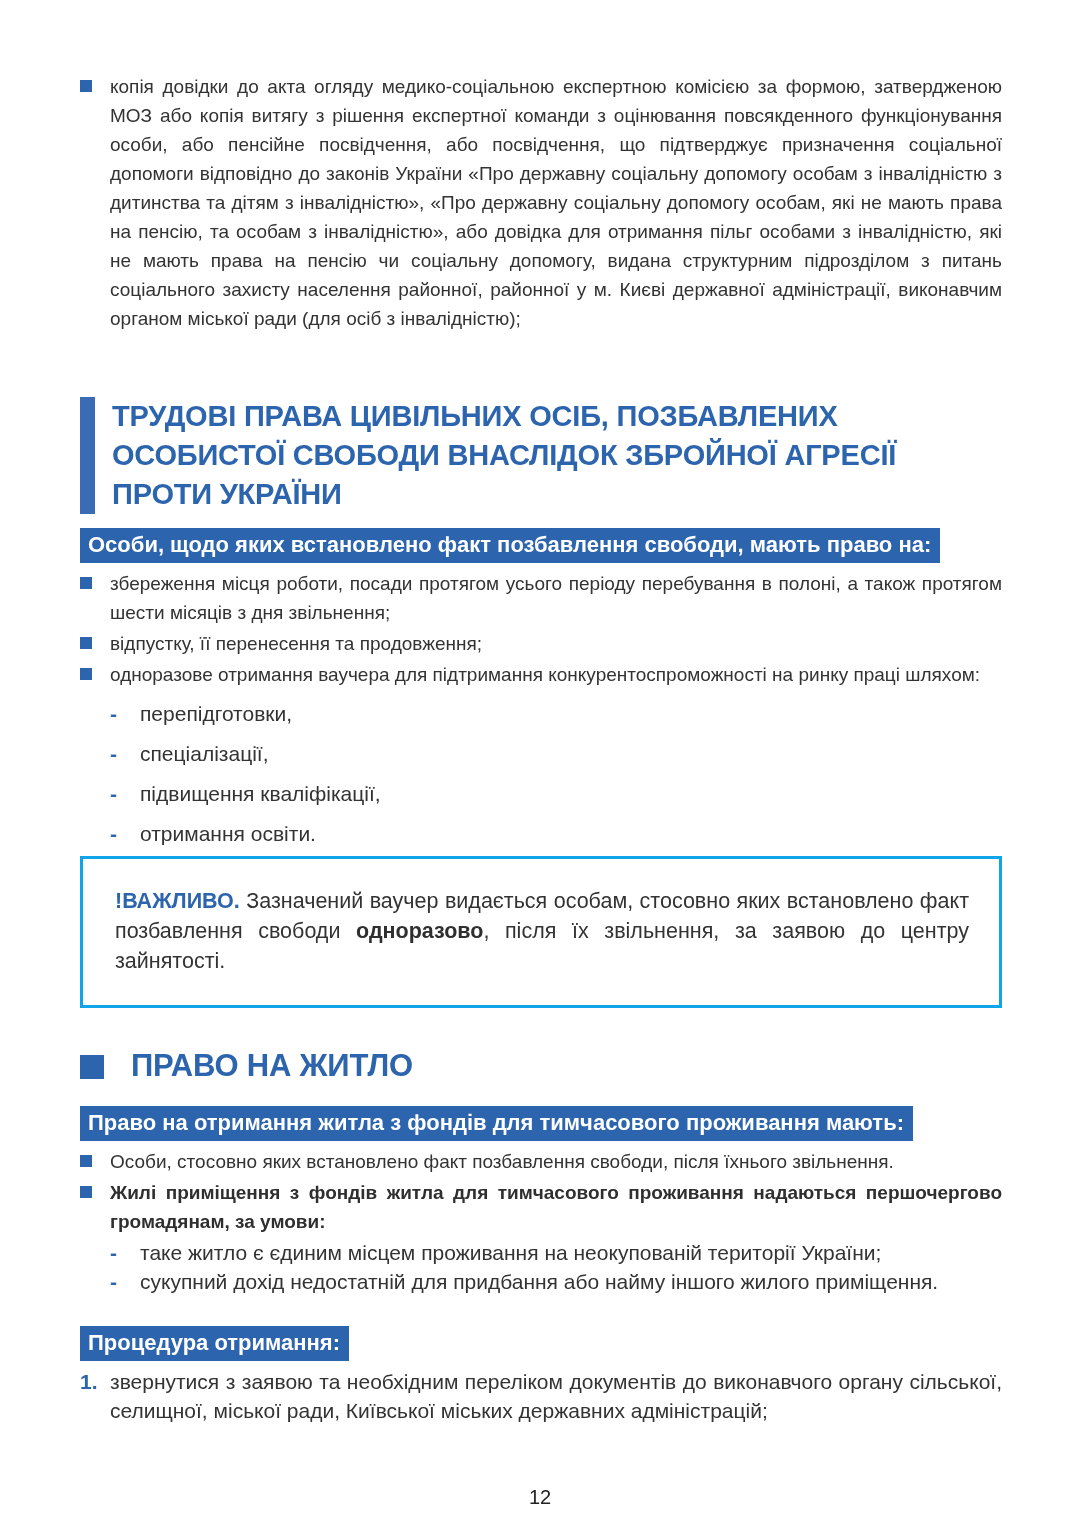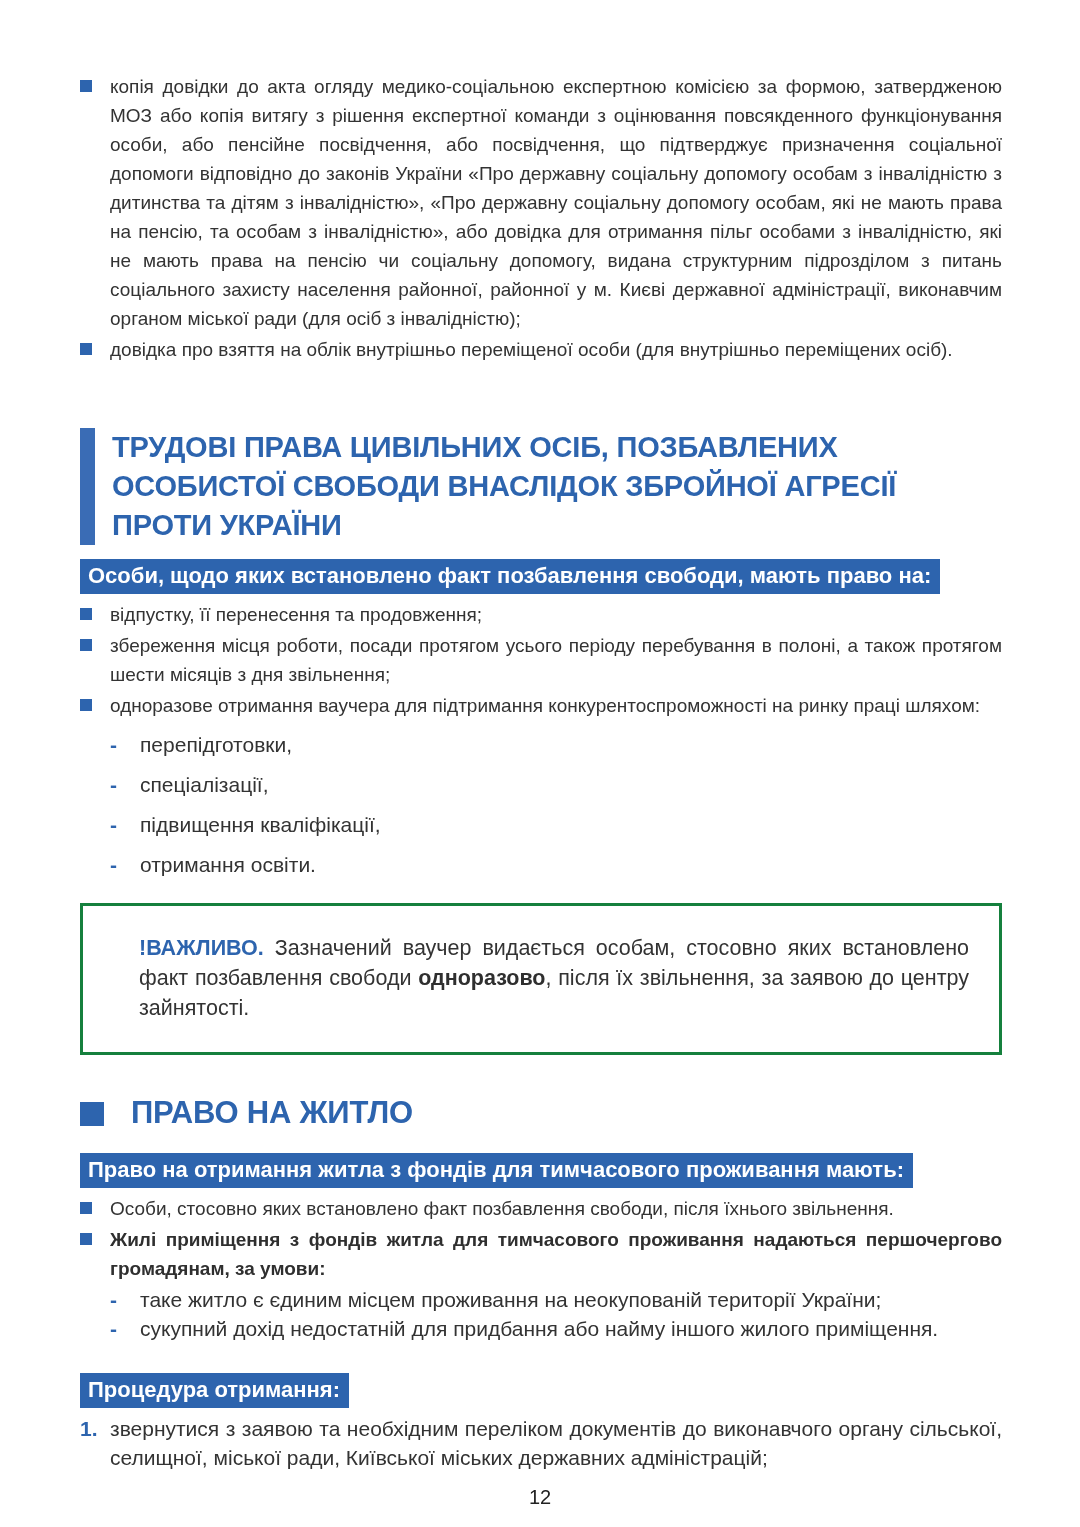--- a/index.html
+++ b/index.html
@@ -75,23 +75,23 @@
     color: #ffffff;
     font-weight: bold;
     font-size: 22px;
     line-height: 26px;
     padding: 4px 9px 5px 8px;
     margin-bottom: 6px;
   }
 
   
   .important-box {
-    border: 3px solid #15803d;
-    margin-top: 24px;
-    padding: 27px 30px 29px 56px;
+    border: 3px solid #0ea5e9;
+    margin-top: 8px;
+    padding: 27px 30px 29px 32px;
     font-size: 21.5px;
     line-height: 30px;
     text-align: justify;
     color: #333333;
   }
   .important-label { color: #2d64ae; font-weight: bold; }
   .important-bold { font-weight: bold; color: #2f2f2f; }
 
   
   .sub-heading {
@@ -149,42 +149,38 @@
 <body>
 
 <div class="page">
 
   
   <div>
     <div class="b-row">
       <span class="sq"></span>
       <span class="b-text">копія довідки до акта огляду медико-соціальною експертною комісією за формою, затвердженою МОЗ або копія витягу з рішення експертної команди з оцінювання повсякденного функціонування особи, або пенсійне посвідчення, або посвідчення, що підтверджує призначення соціальної допомоги відповідно до законів України «Про державну соціальну допомогу особам з інвалідністю з дитинства та дітям з інвалідністю», «Про державну соціальну допомогу особам, які не мають права на пенсію, та особам з інвалідністю», або довідка для отримання пільг особами з інвалідністю, які не мають права на пенсію чи соціальну допомогу, видана структурним підрозділом з питань соціального захисту населення районної, районної у м. Києві державної адміністрації, виконавчим органом міської ради (для осіб з інвалідністю);</span>
     </div>
-    <div class="b-row">
-      <span class="sq"></span>
-      <span class="b-text">довідка про взяття на облік внутрішньо переміщеної особи (для внутрішньо переміщених осіб).</span>
-    </div>
   </div>
 
   
   <div class="main-heading">
     <div class="heading-bar"></div>
     <div class="heading-text">ТРУДОВІ ПРАВА ЦИВІЛЬНИХ ОСІБ, ПОЗБАВЛЕНИХ ОСОБИСТОЇ СВОБОДИ ВНАСЛІДОК ЗБРОЙНОЇ АГРЕСІЇ ПРОТИ УКРАЇНИ</div>
   </div>
 
   <div class="blue-bar">Особи, щодо яких встановлено факт позбавлення свободи, мають право на:</div>
 
   <div>
     <div class="b-row">
       <span class="sq"></span>
+      <span class="b-text">збереження місця роботи, посади протягом усього періоду перебування в полоні, а також протягом шести місяців з дня звільнення;</span>
+    </div>
+    <div class="b-row">
+      <span class="sq"></span>
       <span class="b-text">відпустку, її перенесення та продовження;</span>
-    </div>
-    <div class="b-row">
-      <span class="sq"></span>
-      <span class="b-text">збереження місця роботи, посади протягом усього періоду перебування в полоні, а також протягом шести місяців з дня звільнення;</span>
     </div>
     <div class="b-row">
       <span class="sq"></span>
       <span class="b-text">одноразове отримання ваучера для підтримання конкурентоспроможності на ринку праці шляхом:</span>
     </div>
     <div class="gap-small"></div>
     <div class="d-row spread">
       <span class="dash">-</span>
       <span class="d-text">перепідготовки,</span>
     </div>

